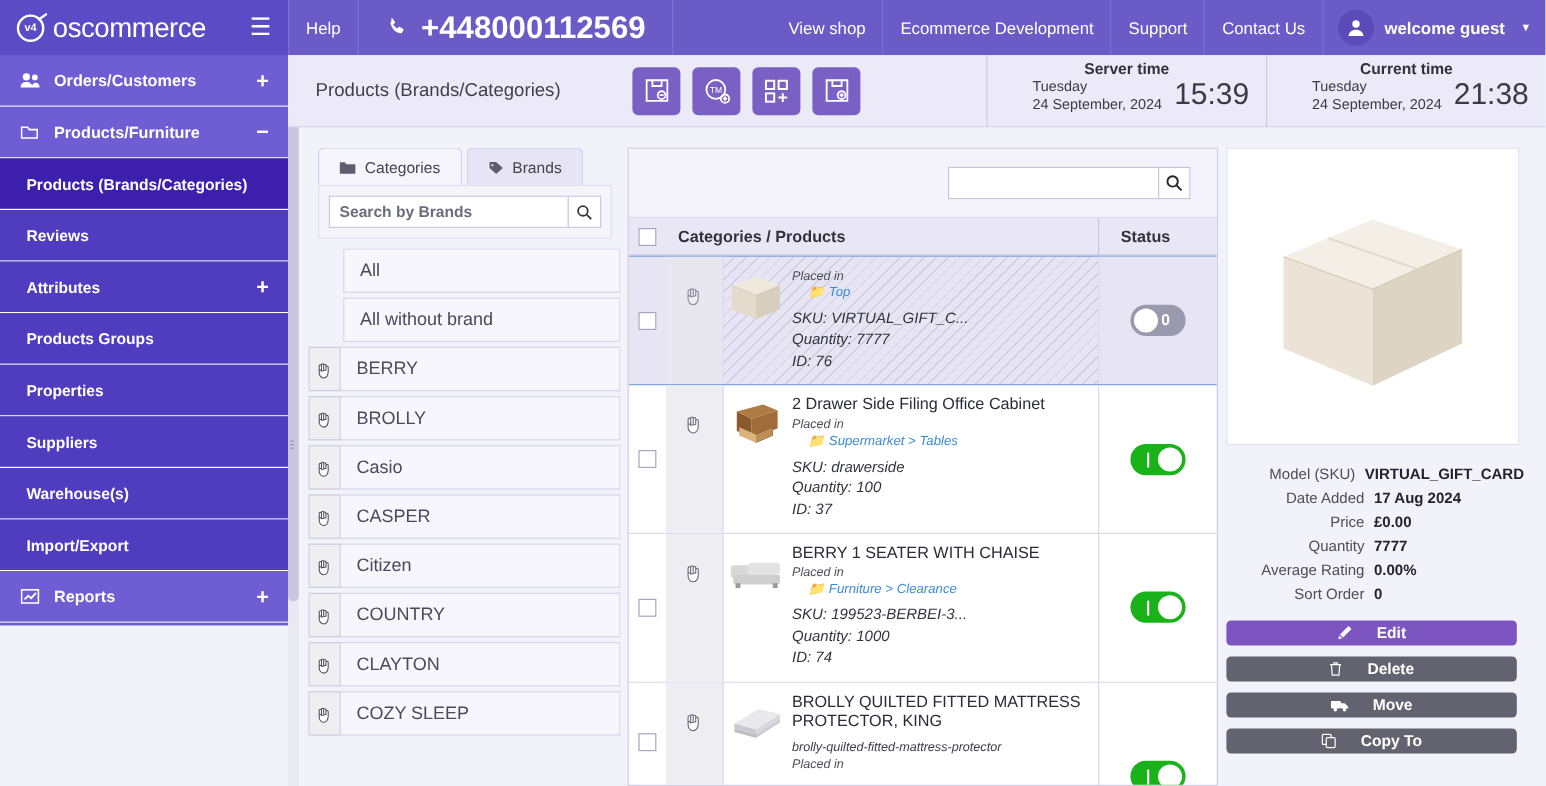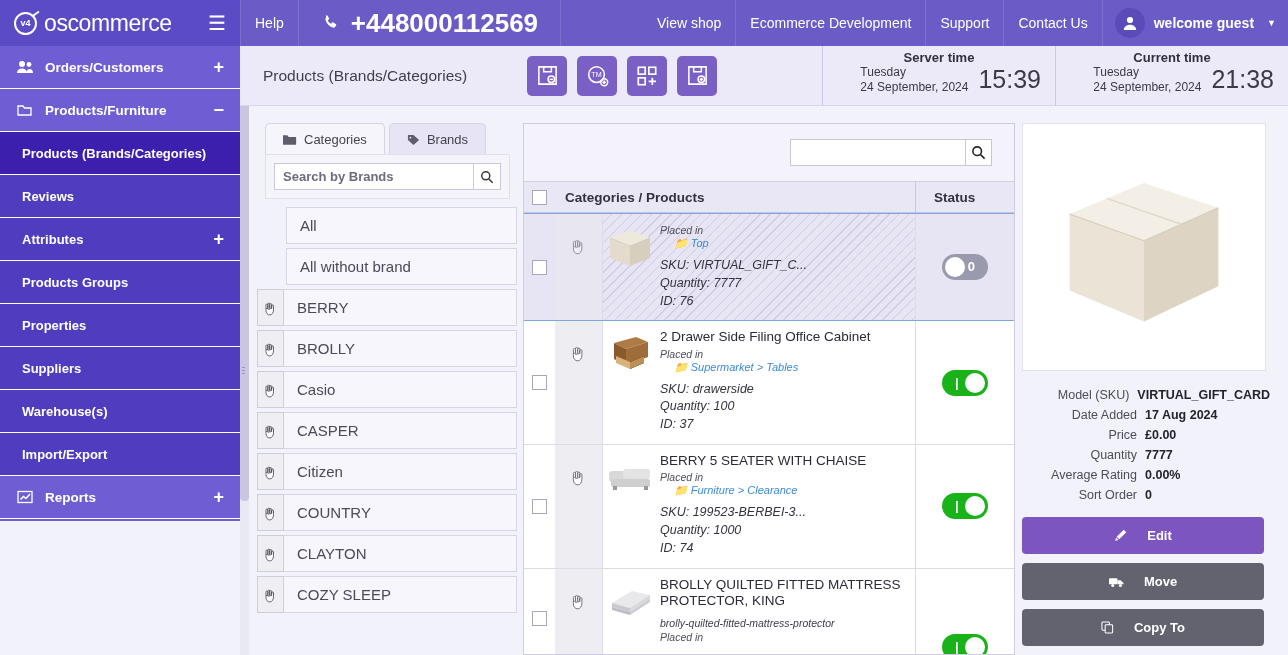--- a/index.html
+++ b/index.html
@@ -207,21 +207,21 @@
   
   .rightpanel { position: absolute; left: 1022px; top: 123px; width: 248px; height: 532px; }
   .preview { width: 244px; height: 248px; background: #fff; border: 1px solid #e4e1f0;
              display: flex; align-items: center; justify-content: center; }
   .details { margin-top: 14px; }
   .drow { display: flex; font-size: 12.5px; line-height: 20px; }
   .dlabel { width: 123px; text-align: right; color: #4c4c5a; padding-right: 8px; }
   .dval { font-weight: bold; color: #23232f; }
   .actions { margin-top: 12px; }
   .abtn {
-    width: 242px; height: 37px; border-radius: 4px; margin-bottom: 9px;
+    width: 242px; height: 21px; border-radius: 4px; margin-bottom: 9px;
     display: flex; align-items: center; justify-content: center; gap: 20px;
     color: #fff; font-size: 13px; font-weight: bold; cursor: pointer;
   }
   .abtn.primary { background: #7d55c0; }
   .abtn.grey { background: #62636e; }
 
   svg { display: block; }
 </style>
 </head>
 <body>
@@ -650,21 +650,21 @@
         <div class="thumb-img">
           <svg viewBox="0 0 48 48" width="48" height="48">
             <rect x="3" y="18" width="16" height="11" rx="3" fill="#d8d8d8"></rect>
             <rect x="17" y="16" width="27" height="10" rx="3" fill="#e3e3e3"></rect>
             <rect x="5" y="26" width="39" height="8" rx="2" fill="#cfcfcf"></rect>
             <rect x="7" y="33" width="4" height="4" fill="#9a9a9a"></rect>
             <rect x="38" y="33" width="4" height="4" fill="#9a9a9a"></rect>
           </svg>
         </div>
         <div class="pinfo">
-          <div class="pname">BERRY 5 SEATER WITH CHAISE</div>
+          <div class="pname">BERRY 1 SEATER WITH CHAISE</div>
           <div class="placed">Placed in</div>
           <div class="crumb"><span class="fi">📁</span><span>Furniture &gt; Clearance</span></div>
           <div class="meta">
             <div>SKU: 199523-BERBEI-3...</div>
             <div>Quantity: 1000</div>
             <div>ID: 74</div>
           </div>
         </div>
       </div>
       <div class="td-status">
@@ -752,20 +752,28 @@
         <span>
           <svg width="13" height="13" viewBox="0 0 14 14" fill="#fff">
               <path d="M10.5 0.8l2.7 2.7-7.6 7.6-2.7-2.7z"></path>
               <path d="M2.2 9.2l2.6 2.6-3.5 0.9z"></path>
             </svg>
         </span>
         <span>Edit</span>
       </div>
       <div class="abtn grey">
         <span>
+          <svg width="12" height="13" viewBox="0 0 12 14" fill="none" stroke="#fff" stroke-width="1.1">
+              <path d="M1 3h10M4.5 3V1.5h3V3M2.3 3l.7 9.5h6l.7-9.5"></path>
+            </svg>
+        </span>
+        <span>Delete</span>
+      </div>
+      <div class="abtn grey">
+        <span>
           <svg width="15" height="12" viewBox="0 0 16 12" fill="#fff">
               <rect x="0" y="2" width="9" height="6.5" rx="1"></rect>
               <path d="M9 4h3.3L15.5 7v1.5H9z"></path>
               <circle cx="4" cy="9.6" r="1.6"></circle>
               <circle cx="12.2" cy="9.6" r="1.6"></circle>
             </svg>
         </span>
         <span>Move</span>
       </div>
       <div class="abtn grey">

